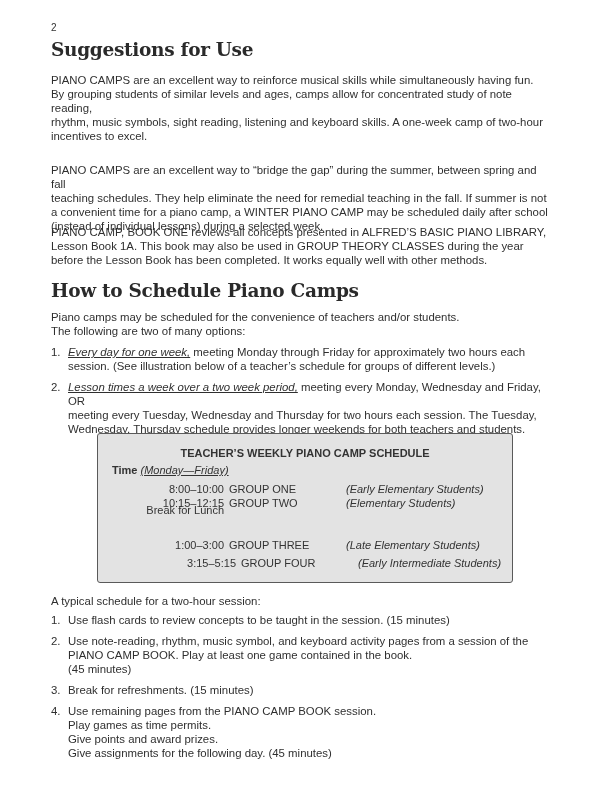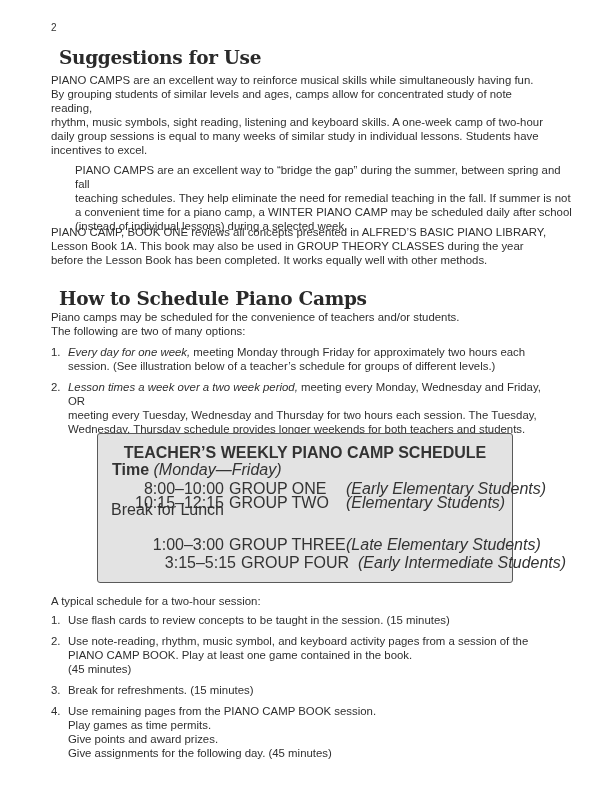--- a/index.html
+++ b/index.html
@@ -10,43 +10,43 @@
       font-size: 11.4px;
       line-height: 14px;
     }
     .page { position: absolute; left: 51px; top: 0; width: 500px; }
     .page-number { position: absolute; top: 21px; left: 0; font-size: 10px; color: #333; }
     h2 {
       font-family: "DejaVu Serif", "Liberation Serif", serif;
       font-weight: bold;
       font-size: 18.5px;
       color: #2a2a2a;
-      margin: 8px;
+      margin: 0;
       letter-spacing: -0.3px;
       position: absolute; left: 0;
     }
     .h-suggestions { top: 43px; }
     .h-schedule { top: 284px; text-align: right; }
     p { margin: 0; position: absolute; left: 0; width: 500px; }
     .p1 { top: 73px; }
-    .p2 { top: 163px; margin-left: 24px; }
+    .p2 { top: 163px; }
     .p3 { top: 225px; }
     .p4 { top: 310px; }
     ol.opts { position: absolute; left: 0; top: 345px; margin: 0; padding: 0; list-style: none; width: 500px; }
     ol.opts li { position: relative; padding-left: 17px; margin-bottom: 7px; }
     ol.opts li .num { position: absolute; left: 0; top: 0; }
-    em { font-style: italic; }
+    em { font-style: italic; text-decoration: underline; }
     .sched-box {
       position: absolute; left: 46px; top: 433px;
       width: 416px; height: 150px;
       background: #e3e3e3;
       border: 1.5px solid #5a5a5a;
       border-radius: 3px;
       box-sizing: border-box;
-      font-size: 16px;
+      font-size: 11px;
       color: #333;
     }
     .sched-title { position: absolute; top: 12px; left: 0; width: 100%; text-align: center; font-weight: bold; }
     .sched-time-head { position: absolute; top: 29px; left: 14px; }
     .sched-time-head b { font-weight: bold; }
     .sched-row { position: absolute; left: 0; width: 100%; height: 14px; }
     .sched-row .t { position: absolute; right: 288px; white-space: nowrap; }
     .sched-row .g { position: absolute; left: 131px; white-space: nowrap; }
     .sched-row .l { position: absolute; left: 248px; white-space: nowrap; font-style: italic; text-align: center; }
     .r1 { top: 48px; } .r2 { top: 62px; } .r3 { top: 69px; } .r4 { top: 104px; } .r5 { top: 122px; margin-left: 12px; }
@@ -61,21 +61,20 @@
 
 <div class="page">
   <div class="page-number">2</div>
 
   <h2 class="h-suggestions">Suggestions for Use</h2>
 
   <p class="p1">
     <span class="line">PIANO CAMPS are an excellent way to reinforce musical skills while simultaneously having fun.</span>
     <span class="line">By grouping students of similar levels and ages, camps allow for concentrated study of note reading,</span>
     <span class="line">rhythm, music symbols, sight reading, listening and keyboard skills.  A one-week camp of two-hour</span>
-    <span class="line">daily group sessions is equal to many weeks of similar study in individual lessons.  Students have</span>
     <span class="line">incentives to excel.</span>
   </p>
 
   <p class="p2">
     <span class="line">PIANO CAMPS are an excellent way to “bridge the gap” during the summer, between spring and fall</span>
     <span class="line">teaching schedules.  They help eliminate the need for remedial teaching in the fall.  If summer is not</span>
     <span class="line">a convenient time for a piano camp, a WINTER PIANO CAMP may be scheduled daily after school</span>
     <span class="line">(instead of individual lessons) during a selected week.</span>
   </p>
 

